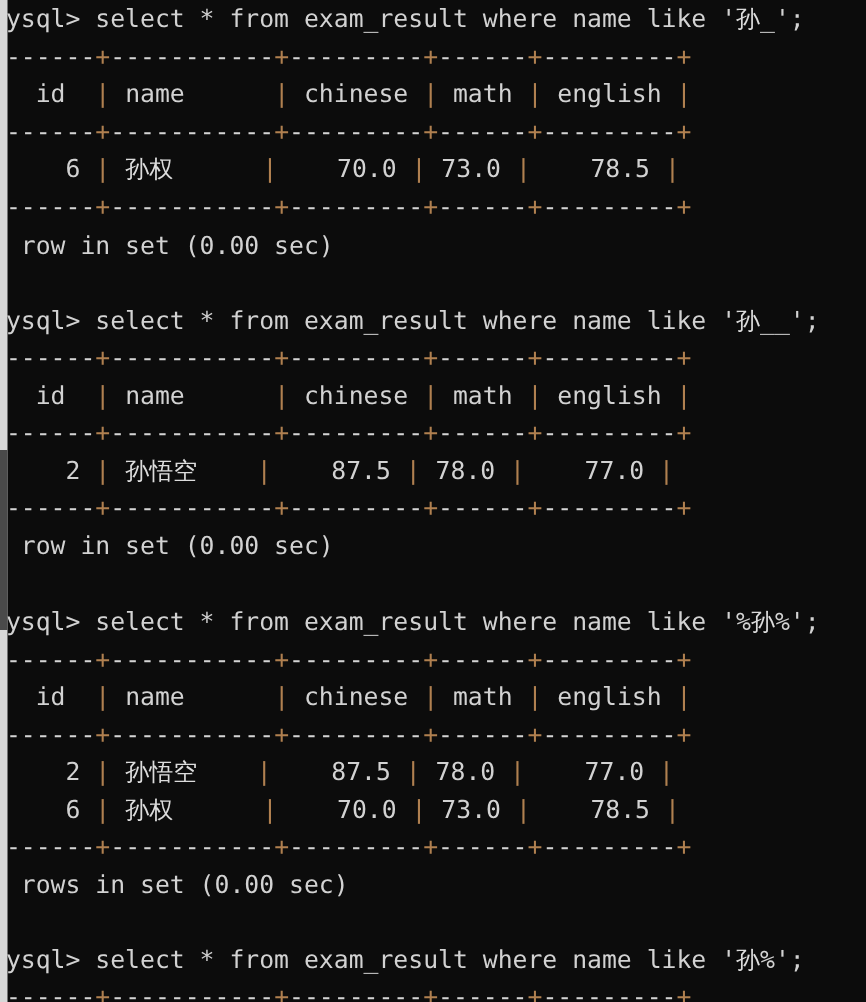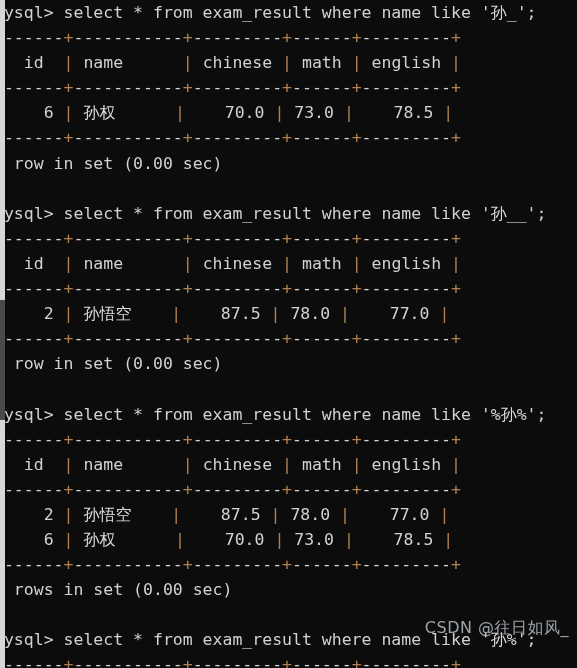--- a/index.html
+++ b/index.html
@@ -78,15 +78,14 @@
 </head>
 <body>
 
 <div id="terminal">
 
   <div id="scroll-track"></div>
   <div id="scroll-thumb" style="top: 300px; height: 120px;"></div>
 
   <div id="screen"><div class="line"><span class="txt">mysql&gt;</span><span><span class="txt"> select * from exam_result where name like '</span><span class="cjk">孙</span><span class="txt">_';</span></span></div><div class="line"><span class="pipe">+</span><span class="rule">------</span><span class="pipe">+</span><span class="rule">-----------</span><span class="pipe">+</span><span class="rule">---------</span><span class="pipe">+</span><span class="rule">------</span><span class="pipe">+</span><span class="rule">---------</span><span class="pipe">+</span></div><div class="line"><span class="pipe">|</span><span class="txt">  id  </span><span class="pipe">|</span><span class="txt"> name      </span><span class="pipe">|</span><span class="txt"> chinese </span><span class="pipe">|</span><span class="txt"> math </span><span class="pipe">|</span><span class="txt"> english </span><span class="pipe">|</span></div><div class="line"><span class="pipe">+</span><span class="rule">------</span><span class="pipe">+</span><span class="rule">-----------</span><span class="pipe">+</span><span class="rule">---------</span><span class="pipe">+</span><span class="rule">------</span><span class="pipe">+</span><span class="rule">---------</span><span class="pipe">+</span></div><div class="line"><span class="pipe">|</span><span class="txt">    6 </span><span class="pipe">|</span><span class="txt"> </span><span class="cjk">孙权</span><span class="txt">      </span><span class="pipe">|</span><span class="txt">    70.0 </span><span class="pipe">|</span><span class="txt"> 73.0 </span><span class="pipe">|</span><span class="txt">    78.5 </span><span class="pipe">|</span></div><div class="line"><span class="pipe">+</span><span class="rule">------</span><span class="pipe">+</span><span class="rule">-----------</span><span class="pipe">+</span><span class="rule">---------</span><span class="pipe">+</span><span class="rule">------</span><span class="pipe">+</span><span class="rule">---------</span><span class="pipe">+</span></div><div class="line"><span class="txt">1 row in set (0.00 sec)</span></div><div class="line">&nbsp;</div><div class="line"><span class="txt">mysql&gt;</span><span><span class="txt"> select * from exam_result where name like '</span><span class="cjk">孙</span><span class="txt">__';</span></span></div><div class="line"><span class="pipe">+</span><span class="rule">------</span><span class="pipe">+</span><span class="rule">-----------</span><span class="pipe">+</span><span class="rule">---------</span><span class="pipe">+</span><span class="rule">------</span><span class="pipe">+</span><span class="rule">---------</span><span class="pipe">+</span></div><div class="line"><span class="pipe">|</span><span class="txt">  id  </span><span class="pipe">|</span><span class="txt"> name      </span><span class="pipe">|</span><span class="txt"> chinese </span><span class="pipe">|</span><span class="txt"> math </span><span class="pipe">|</span><span class="txt"> english </span><span class="pipe">|</span></div><div class="line"><span class="pipe">+</span><span class="rule">------</span><span class="pipe">+</span><span class="rule">-----------</span><span class="pipe">+</span><span class="rule">---------</span><span class="pipe">+</span><span class="rule">------</span><span class="pipe">+</span><span class="rule">---------</span><span class="pipe">+</span></div><div class="line"><span class="pipe">|</span><span class="txt">    2 </span><span class="pipe">|</span><span class="txt"> </span><span class="cjk">孙悟空</span><span class="txt">    </span><span class="pipe">|</span><span class="txt">    87.5 </span><span class="pipe">|</span><span class="txt"> 78.0 </span><span class="pipe">|</span><span class="txt">    77.0 </span><span class="pipe">|</span></div><div class="line"><span class="pipe">+</span><span class="rule">------</span><span class="pipe">+</span><span class="rule">-----------</span><span class="pipe">+</span><span class="rule">---------</span><span class="pipe">+</span><span class="rule">------</span><span class="pipe">+</span><span class="rule">---------</span><span class="pipe">+</span></div><div class="line"><span class="txt">1 row in set (0.00 sec)</span></div><div class="line">&nbsp;</div><div class="line"><span class="txt">mysql&gt;</span><span><span class="txt"> select * from exam_result where name like '%</span><span class="cjk">孙</span><span class="txt">%';</span></span></div><div class="line"><span class="pipe">+</span><span class="rule">------</span><span class="pipe">+</span><span class="rule">-----------</span><span class="pipe">+</span><span class="rule">---------</span><span class="pipe">+</span><span class="rule">------</span><span class="pipe">+</span><span class="rule">---------</span><span class="pipe">+</span></div><div class="line"><span class="pipe">|</span><span class="txt">  id  </span><span class="pipe">|</span><span class="txt"> name      </span><span class="pipe">|</span><span class="txt"> chinese </span><span class="pipe">|</span><span class="txt"> math </span><span class="pipe">|</span><span class="txt"> english </span><span class="pipe">|</span></div><div class="line"><span class="pipe">+</span><span class="rule">------</span><span class="pipe">+</span><span class="rule">-----------</span><span class="pipe">+</span><span class="rule">---------</span><span class="pipe">+</span><span class="rule">------</span><span class="pipe">+</span><span class="rule">---------</span><span class="pipe">+</span></div><div class="line"><span class="pipe">|</span><span class="txt">    2 </span><span class="pipe">|</span><span class="txt"> </span><span class="cjk">孙悟空</span><span class="txt">    </span><span class="pipe">|</span><span class="txt">    87.5 </span><span class="pipe">|</span><span class="txt"> 78.0 </span><span class="pipe">|</span><span class="txt">    77.0 </span><span class="pipe">|</span></div><div class="line"><span class="pipe">|</span><span class="txt">    6 </span><span class="pipe">|</span><span class="txt"> </span><span class="cjk">孙权</span><span class="txt">      </span><span class="pipe">|</span><span class="txt">    70.0 </span><span class="pipe">|</span><span class="txt"> 73.0 </span><span class="pipe">|</span><span class="txt">    78.5 </span><span class="pipe">|</span></div><div class="line"><span class="pipe">+</span><span class="rule">------</span><span class="pipe">+</span><span class="rule">-----------</span><span class="pipe">+</span><span class="rule">---------</span><span class="pipe">+</span><span class="rule">------</span><span class="pipe">+</span><span class="rule">---------</span><span class="pipe">+</span></div><div class="line"><span class="txt">2 rows in set (0.00 sec)</span></div><div class="line">&nbsp;</div><div class="line"><span class="txt">mysql&gt;</span><span><span class="txt"> select * from exam_result where name like '</span><span class="cjk">孙</span><span class="txt">%';</span></span></div><div class="line"><span class="pipe">+</span><span class="rule">------</span><span class="pipe">+</span><span class="rule">-----------</span><span class="pipe">+</span><span class="rule">---------</span><span class="pipe">+</span><span class="rule">------</span><span class="pipe">+</span><span class="rule">---------</span><span class="pipe">+</span></div></div>
 
-  <div id="watermark">CSDN @往日如风_</div>
 
 </div>
 
 </body></html>

